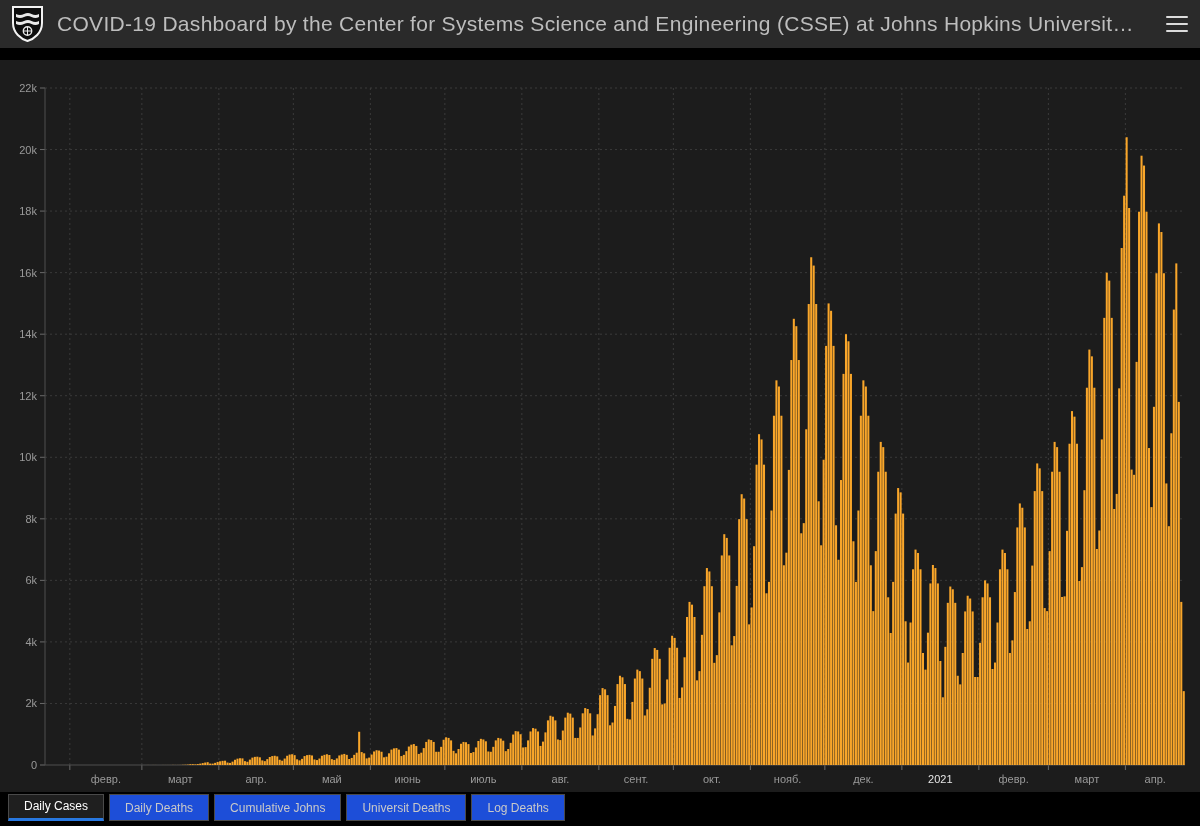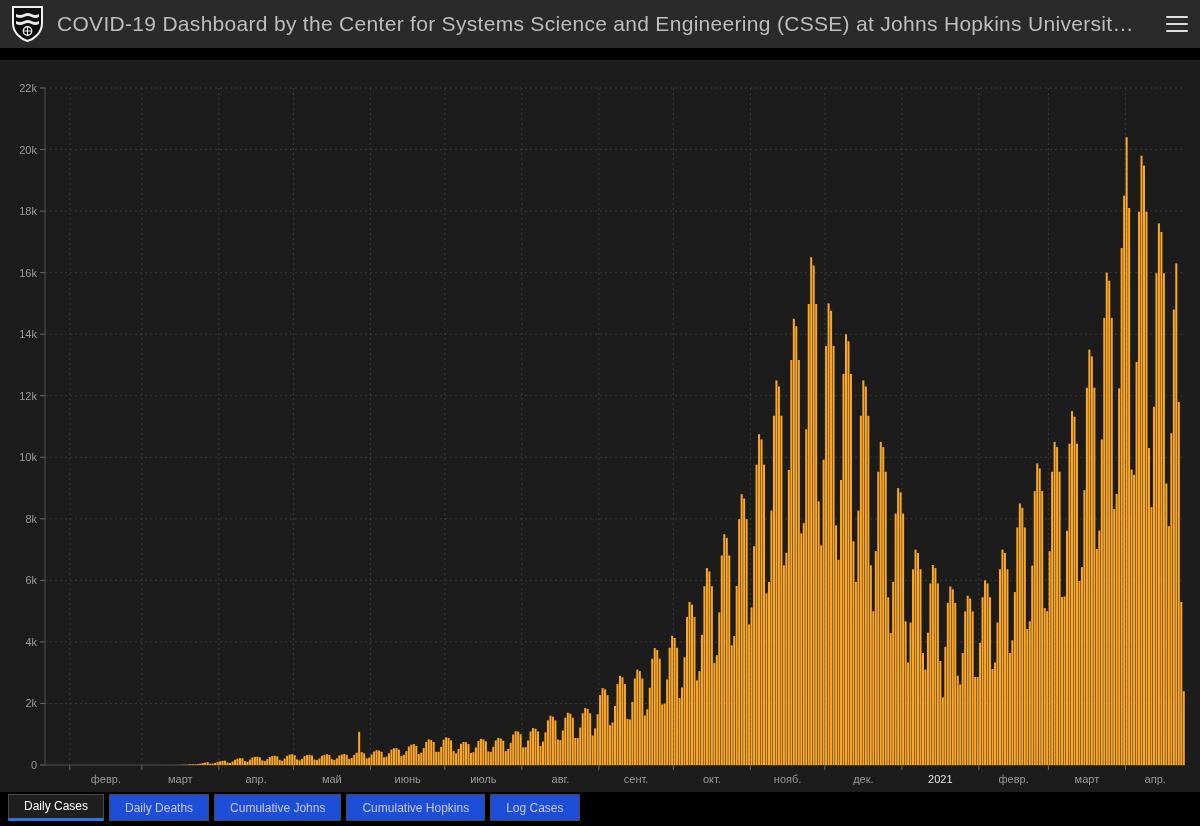--- a/index.html
+++ b/index.html
@@ -557,17 +557,17 @@
           <rect x="1180.26" y="601.90" width="2.04" height="163.10" fill="#f9a62a"></rect>
           <rect x="1182.74" y="691.15" width="2.04" height="73.85" fill="#f9a62a"></rect>
         </g>
       </svg>
   </div>
 
   <div class="tabbar">
     <button class="tab active">Daily Cases</button>
     <button class="tab">Daily Deaths</button>
     <button class="tab">Cumulative Johns</button>
-    <button class="tab">Cumulative Hopkins</button>
-    <button class="tab">Log Cases</button>
+    <button class="tab">Universit Deaths</button>
+    <button class="tab">Log Deaths</button>
   </div>
 
 </div>
 
 </body></html>

